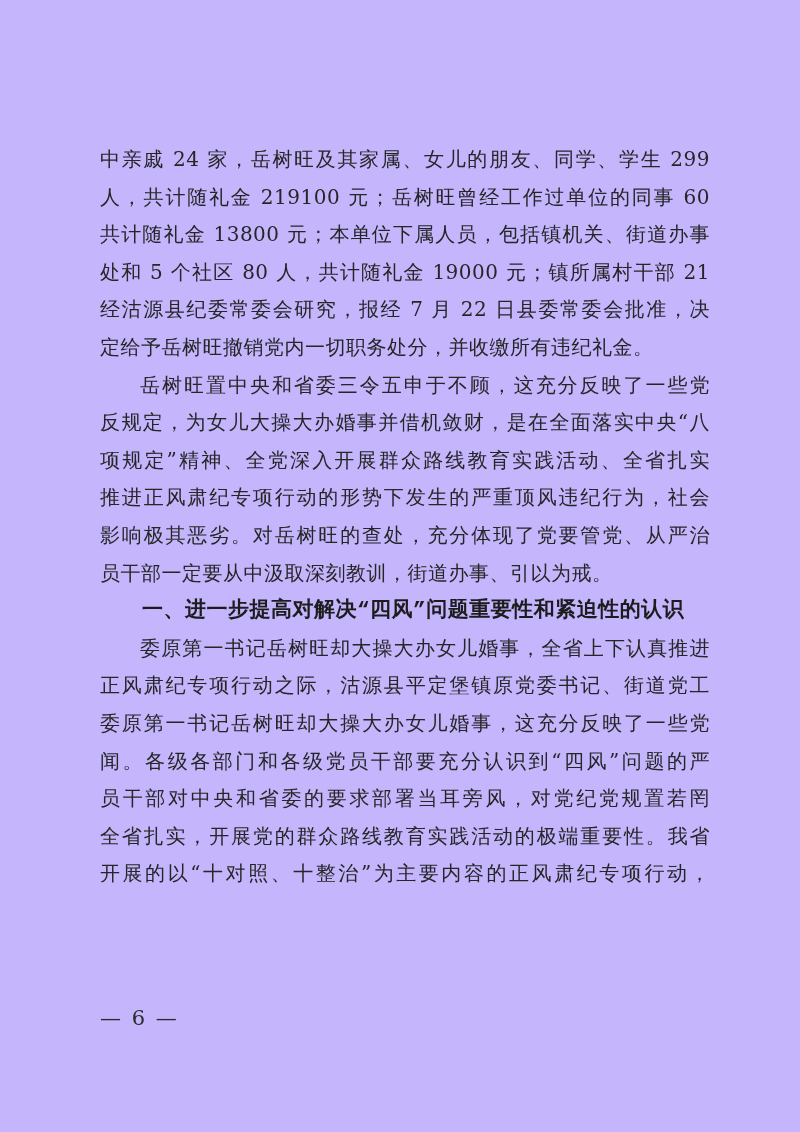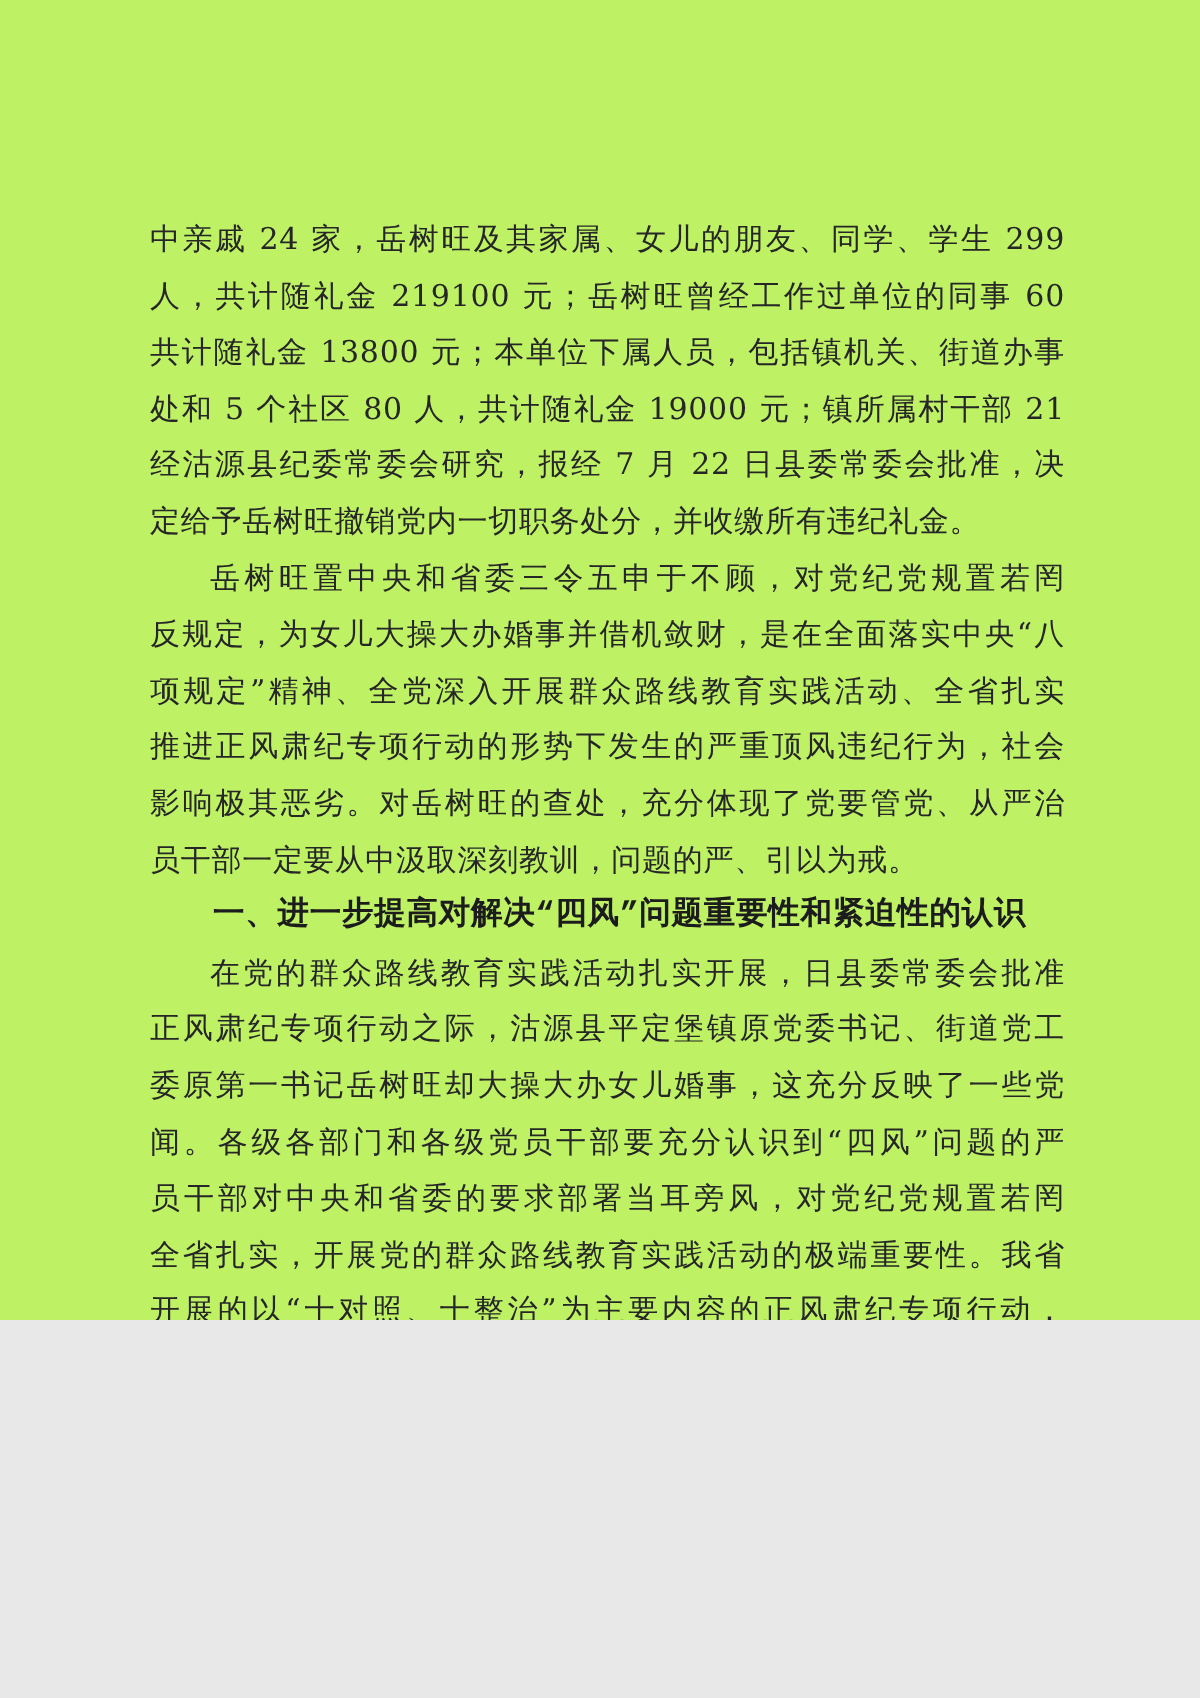--- a/index.html
+++ b/index.html
@@ -3,23 +3,23 @@
 <meta charset="utf-8">
 <style>
   html, body {
     margin: 0;
     padding: 0;
     background: #e8e8e8;
   }
   .page {
     position: relative;
     width: 800px;
-    height: 880px;
+    height: 1132px;
     margin: 0 auto;
-    background: #bef264;
+    background: #c4b5fd;
     overflow: hidden;
     font-family: "DejaVu Serif", serif;
   }
   .content {
     position: absolute;
     left: 100px;
     top: 141px;
     width: 610px;
   }
   .line {
@@ -59,28 +59,28 @@
 <body>
 
 <div class="page">
   <div class="content" id="content">
       <div class="line">中亲戚 24 家，岳树旺及其家属、女儿的朋友、同学、学生 299</div>
       <div class="line">人，共计随礼金 219100 元；岳树旺曾经工作过单位的同事 60 人，</div>
       <div class="line">共计随礼金 13800 元；本单位下属人员，包括镇机关、街道办事</div>
       <div class="line">处和 5 个社区 80 人，共计随礼金 19000 元；镇所属村干部 21 人，</div>
       <div class="line">经沽源县纪委常委会研究，报经 7 月 22 日县委常委会批准，决</div>
       <div class="line para-end">定给予岳树旺撤销党内一切职务处分，并收缴所有违纪礼金。</div>
-      <div class="line indent">岳树旺置中央和省委三令五申于不顾，对党纪党规置若罔</div>
+      <div class="line indent">岳树旺置中央和省委三令五申于不顾，这充分反映了一些党</div>
       <div class="line">反规定，为女儿大操大办婚事并借机敛财，是在全面落实中央“八</div>
       <div class="line">项规定”精神、全党深入开展群众路线教育实践活动、全省扎实</div>
       <div class="line">推进正风肃纪专项行动的形势下发生的严重顶风违纪行为，社会</div>
       <div class="line">影响极其恶劣。对岳树旺的查处，充分体现了党要管党、从严治</div>
-      <div class="line para-end">员干部一定要从中汲取深刻教训，问题的严、引以为戒。</div>
+      <div class="line para-end">员干部一定要从中汲取深刻教训，街道办事、引以为戒。</div>
       <div class="line heading indent para-end">一、进一步提高对解决“四风”问题重要性和紧迫性的认识</div>
-      <div class="line indent">在党的群众路线教育实践活动扎实开展，日县委常委会批准</div>
+      <div class="line indent">委原第一书记岳树旺却大操大办女儿婚事，全省上下认真推进</div>
       <div class="line">正风肃纪专项行动之际，沽源县平定堡镇原党委书记、街道党工</div>
       <div class="line">委原第一书记岳树旺却大操大办女儿婚事，这充分反映了一些党</div>
       <div class="line">闻。各级各部门和各级党员干部要充分认识到“四风”问题的严</div>
       <div class="line">员干部对中央和省委的要求部署当耳旁风，对党纪党规置若罔</div>
       <div class="line">全省扎实，开展党的群众路线教育实践活动的极端重要性。我省</div>
       <div class="line">开展的以“十对照、十整治”为主要内容的正风肃纪专项行动，</div>
     </div>
   <div class="footer">— 6 —</div>
 </div>
 

